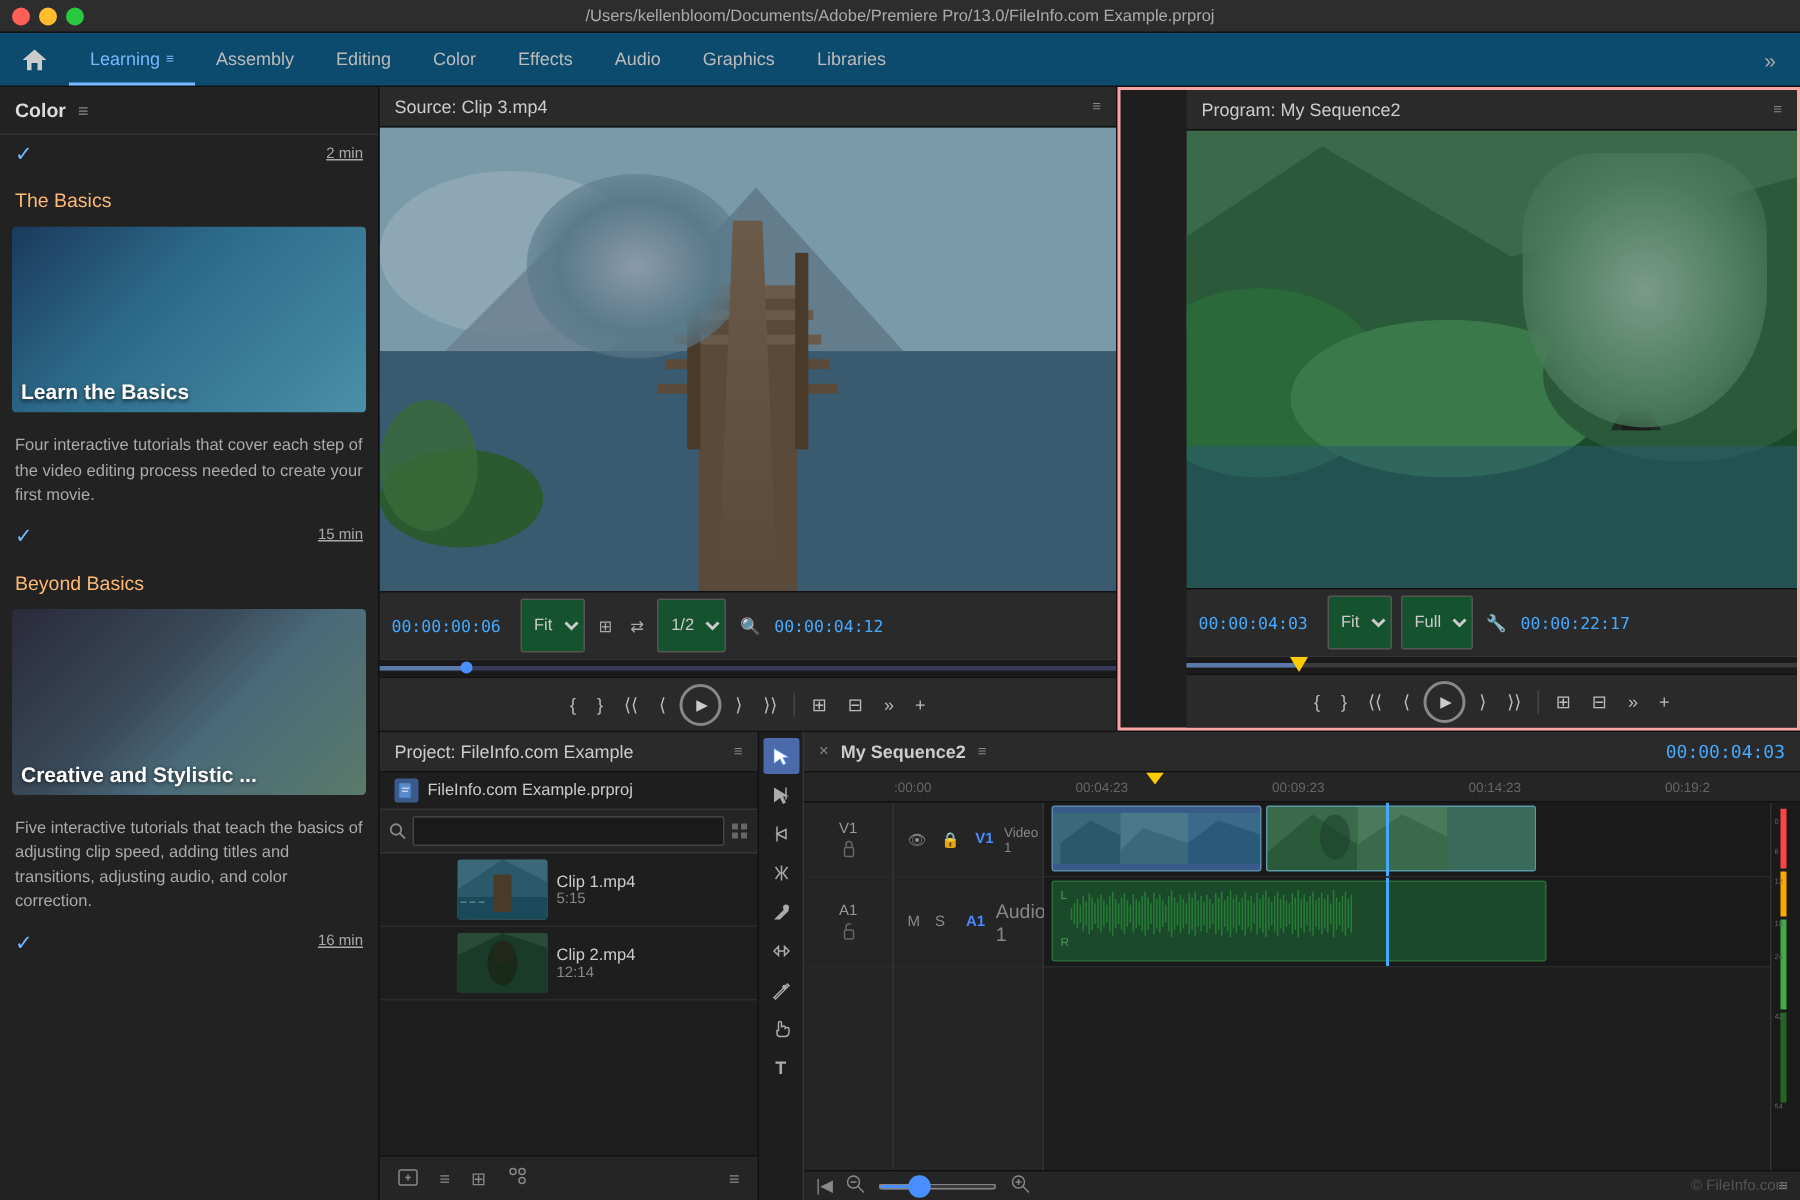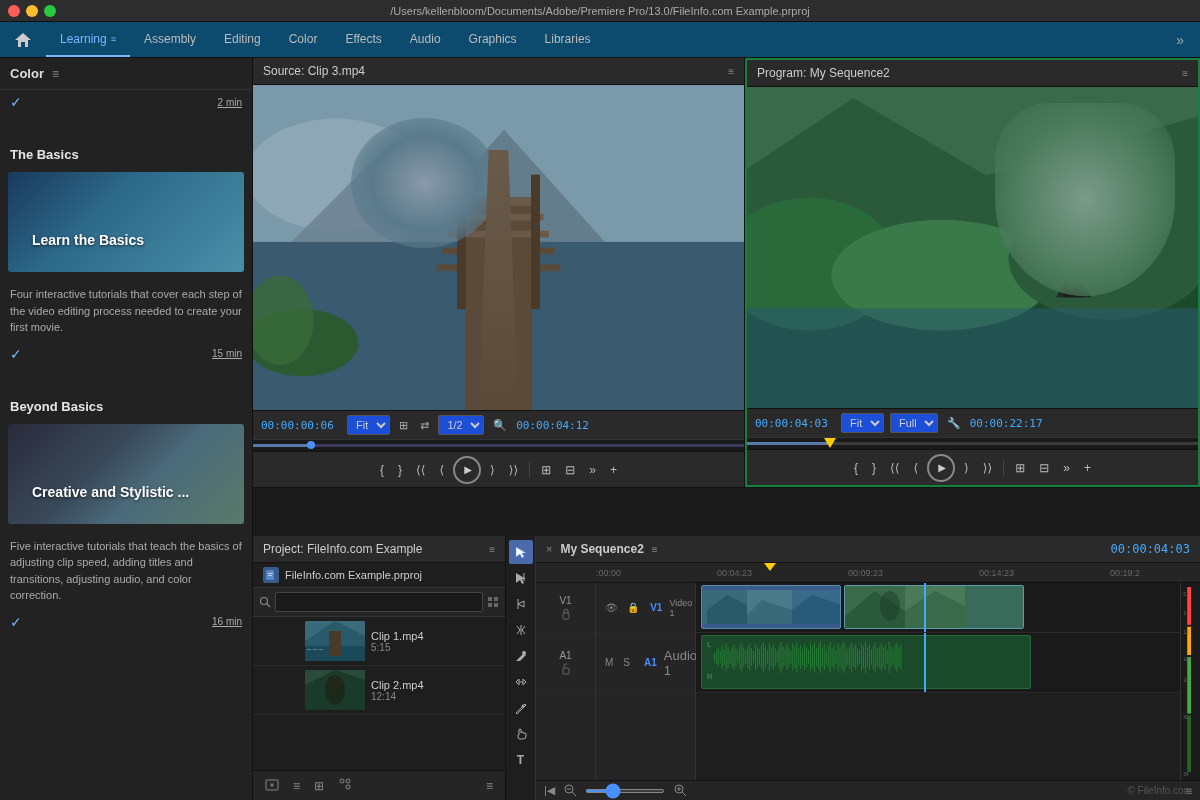--- a/index.html
+++ b/index.html
@@ -137,38 +137,37 @@
     }
     .duration-badge {
       color: #aaa;
       font-size: 10px;
       text-decoration: underline;
     }
 
     .section-title {
       padding: 8px 10px 4px 10px;
       font-size: 13px;
-      color: #e5e5e5;
-      font-weight: 700;
-      margin-top: 21px;
+      color: #fdba74;
+      font-weight: 400;
     }
 
     .tutorial-card {
       margin: 6px 8px;
       border-radius: 3px;
       overflow: hidden;
       cursor: pointer;
     }
     .tutorial-thumb {
       width: 100%;
-      height: 100px;
+      height: 124px;
       position: relative;
       display: flex;
       align-items: flex-end;
-      padding: 24px;
+      padding: 6px;
       text-align: center;
     }
     .thumb-learn {
       background: linear-gradient(135deg, #1a3a5c 0%, #2d6a8a 40%, #4a8fa8 100%);
     }
     .thumb-creative {
       background: linear-gradient(135deg, #2a2a3a 0%, #3a4a5a 40%, #4a6a7a 60%, #5a7a6a 100%);
     }
     .thumb-label {
       color: #fff;
@@ -188,21 +187,20 @@
       justify-content: space-between;
       padding: 2px 10px 8px 10px;
     }
 
     
     .right-area {
       flex: 1;
       display: flex;
       flex-direction: column;
       overflow: hidden;
-      gap: 48px;
     }
 
     
     .top-panels {
       display: flex;
       height: 430px;
       border-bottom: 1px solid #111;
     }
 
     
@@ -282,27 +280,27 @@
       gap: 6px;
       border-top: 1px solid #111;
     }
     .time-code {
       color: #4af;
       font-size: 11px;
       font-family: monospace;
       min-width: 80px;
     }
     .fit-select {
-      background: #1d4ed8;
+      background: #14532d;
       border: 1px solid #555;
       color: #ccc;
       padding: 2px 4px;
       font-size: 11px;
       border-radius: 2px;
-      height: 20px;
+      height: 36px;
     }
     .ctrl-btn {
       background: none;
       border: none;
       color: #aaa;
       cursor: pointer;
       padding: 2px 3px;
       font-size: 11px;
     }
 
@@ -334,21 +332,22 @@
       cursor: pointer;
     }
 
     
     .program-panel {
       width: 455px;
       background: #1e1e1e;
       display: flex;
       flex-direction: column;
       flex-shrink: 0;
-      border: 2px solid #15803d;
+      border: 2px solid #fca5a5;
+      padding-left: 44px;
     }
 
     
     .bottom-area {
       flex: 1;
       display: flex;
       overflow: hidden;
     }
 
     

